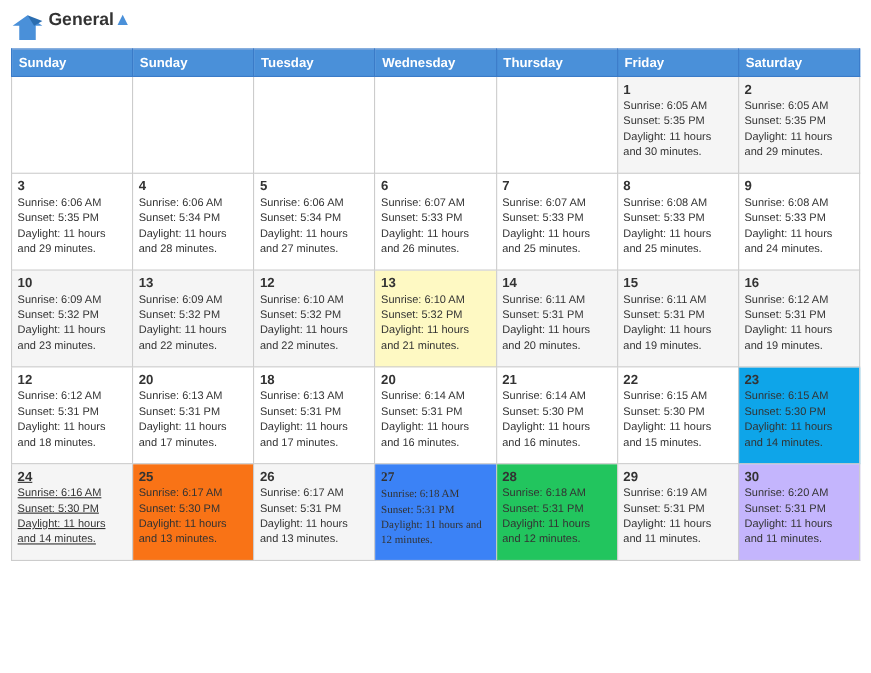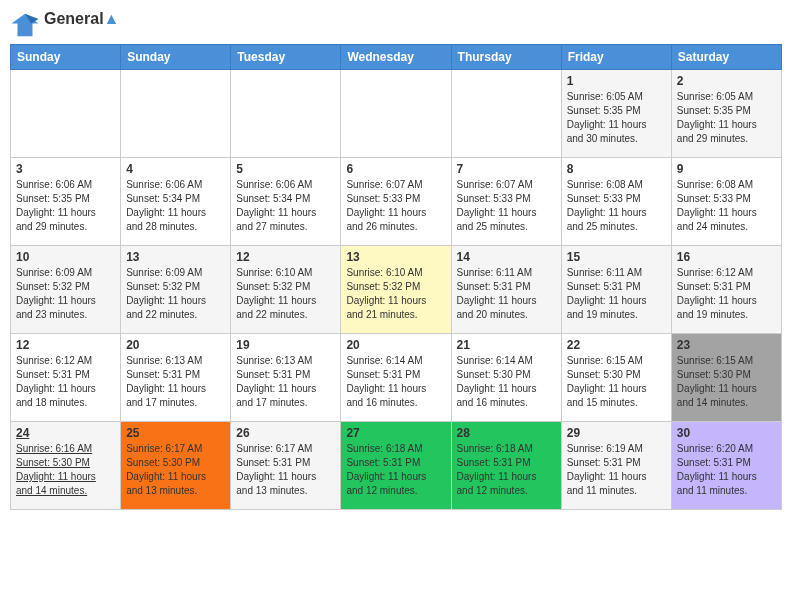--- a/index.html
+++ b/index.html
@@ -230,21 +230,21 @@
 Sunset: 5:31 PM
 Daylight: 11 hours and 18 minutes.</div>
         </td>
         <td style="background: rgb(255, 255, 255);">
           <span class="day-num">20</span>
           <div class="day-info" style="white-space: pre-line;">Sunrise: 6:13 AM
 Sunset: 5:31 PM
 Daylight: 11 hours and 17 minutes.</div>
         </td>
         <td style="background: rgb(255, 255, 255);">
-          <span class="day-num">19</span>
+          <span class="day-num">18</span>
           <div class="day-info" style="white-space: pre-line;">Sunrise: 6:13 AM
 Sunset: 5:31 PM
 Daylight: 11 hours and 17 minutes.</div>
         </td>
         <td style="background: rgb(255, 255, 255);">
           <span class="day-num">20</span>
           <div class="day-info" style="white-space: pre-line;">Sunrise: 6:14 AM
 Sunset: 5:31 PM
 Daylight: 11 hours and 16 minutes.</div>
         </td>
@@ -253,21 +253,21 @@
           <div class="day-info" style="white-space: pre-line;">Sunrise: 6:14 AM
 Sunset: 5:30 PM
 Daylight: 11 hours and 16 minutes.</div>
         </td>
         <td style="background: rgb(255, 255, 255);">
           <span class="day-num">22</span>
           <div class="day-info" style="white-space: pre-line;">Sunrise: 6:15 AM
 Sunset: 5:30 PM
 Daylight: 11 hours and 15 minutes.</div>
         </td>
-        <td style="background: #a3a3a3;">
+        <td style="background: #0ea5e9;">
           <span class="day-num">23</span>
           <div class="day-info" style="white-space: pre-line;">Sunrise: 6:15 AM
 Sunset: 5:30 PM
 Daylight: 11 hours and 14 minutes.</div>
         </td>
       </tr>
       <tr>
         <td style="background: rgb(245, 245, 245); text-decoration: underline;">
           <span class="day-num">24</span>
           <div class="day-info" style="white-space: pre-line;">Sunrise: 6:16 AM
@@ -279,21 +279,21 @@
           <div class="day-info" style="white-space: pre-line;">Sunrise: 6:17 AM
 Sunset: 5:30 PM
 Daylight: 11 hours and 13 minutes.</div>
         </td>
         <td style="background: rgb(245, 245, 245);">
           <span class="day-num">26</span>
           <div class="day-info" style="white-space: pre-line;">Sunrise: 6:17 AM
 Sunset: 5:31 PM
 Daylight: 11 hours and 13 minutes.</div>
         </td>
-        <td style="background: #22c55e;">
+        <td style="background: #3b82f6; font-family: Liberation Serif, serif;">
           <span class="day-num">27</span>
           <div class="day-info" style="white-space: pre-line;">Sunrise: 6:18 AM
 Sunset: 5:31 PM
 Daylight: 11 hours and 12 minutes.</div>
         </td>
         <td style="background: #22c55e;">
           <span class="day-num">28</span>
           <div class="day-info" style="white-space: pre-line;">Sunrise: 6:18 AM
 Sunset: 5:31 PM
 Daylight: 11 hours and 12 minutes.</div>

